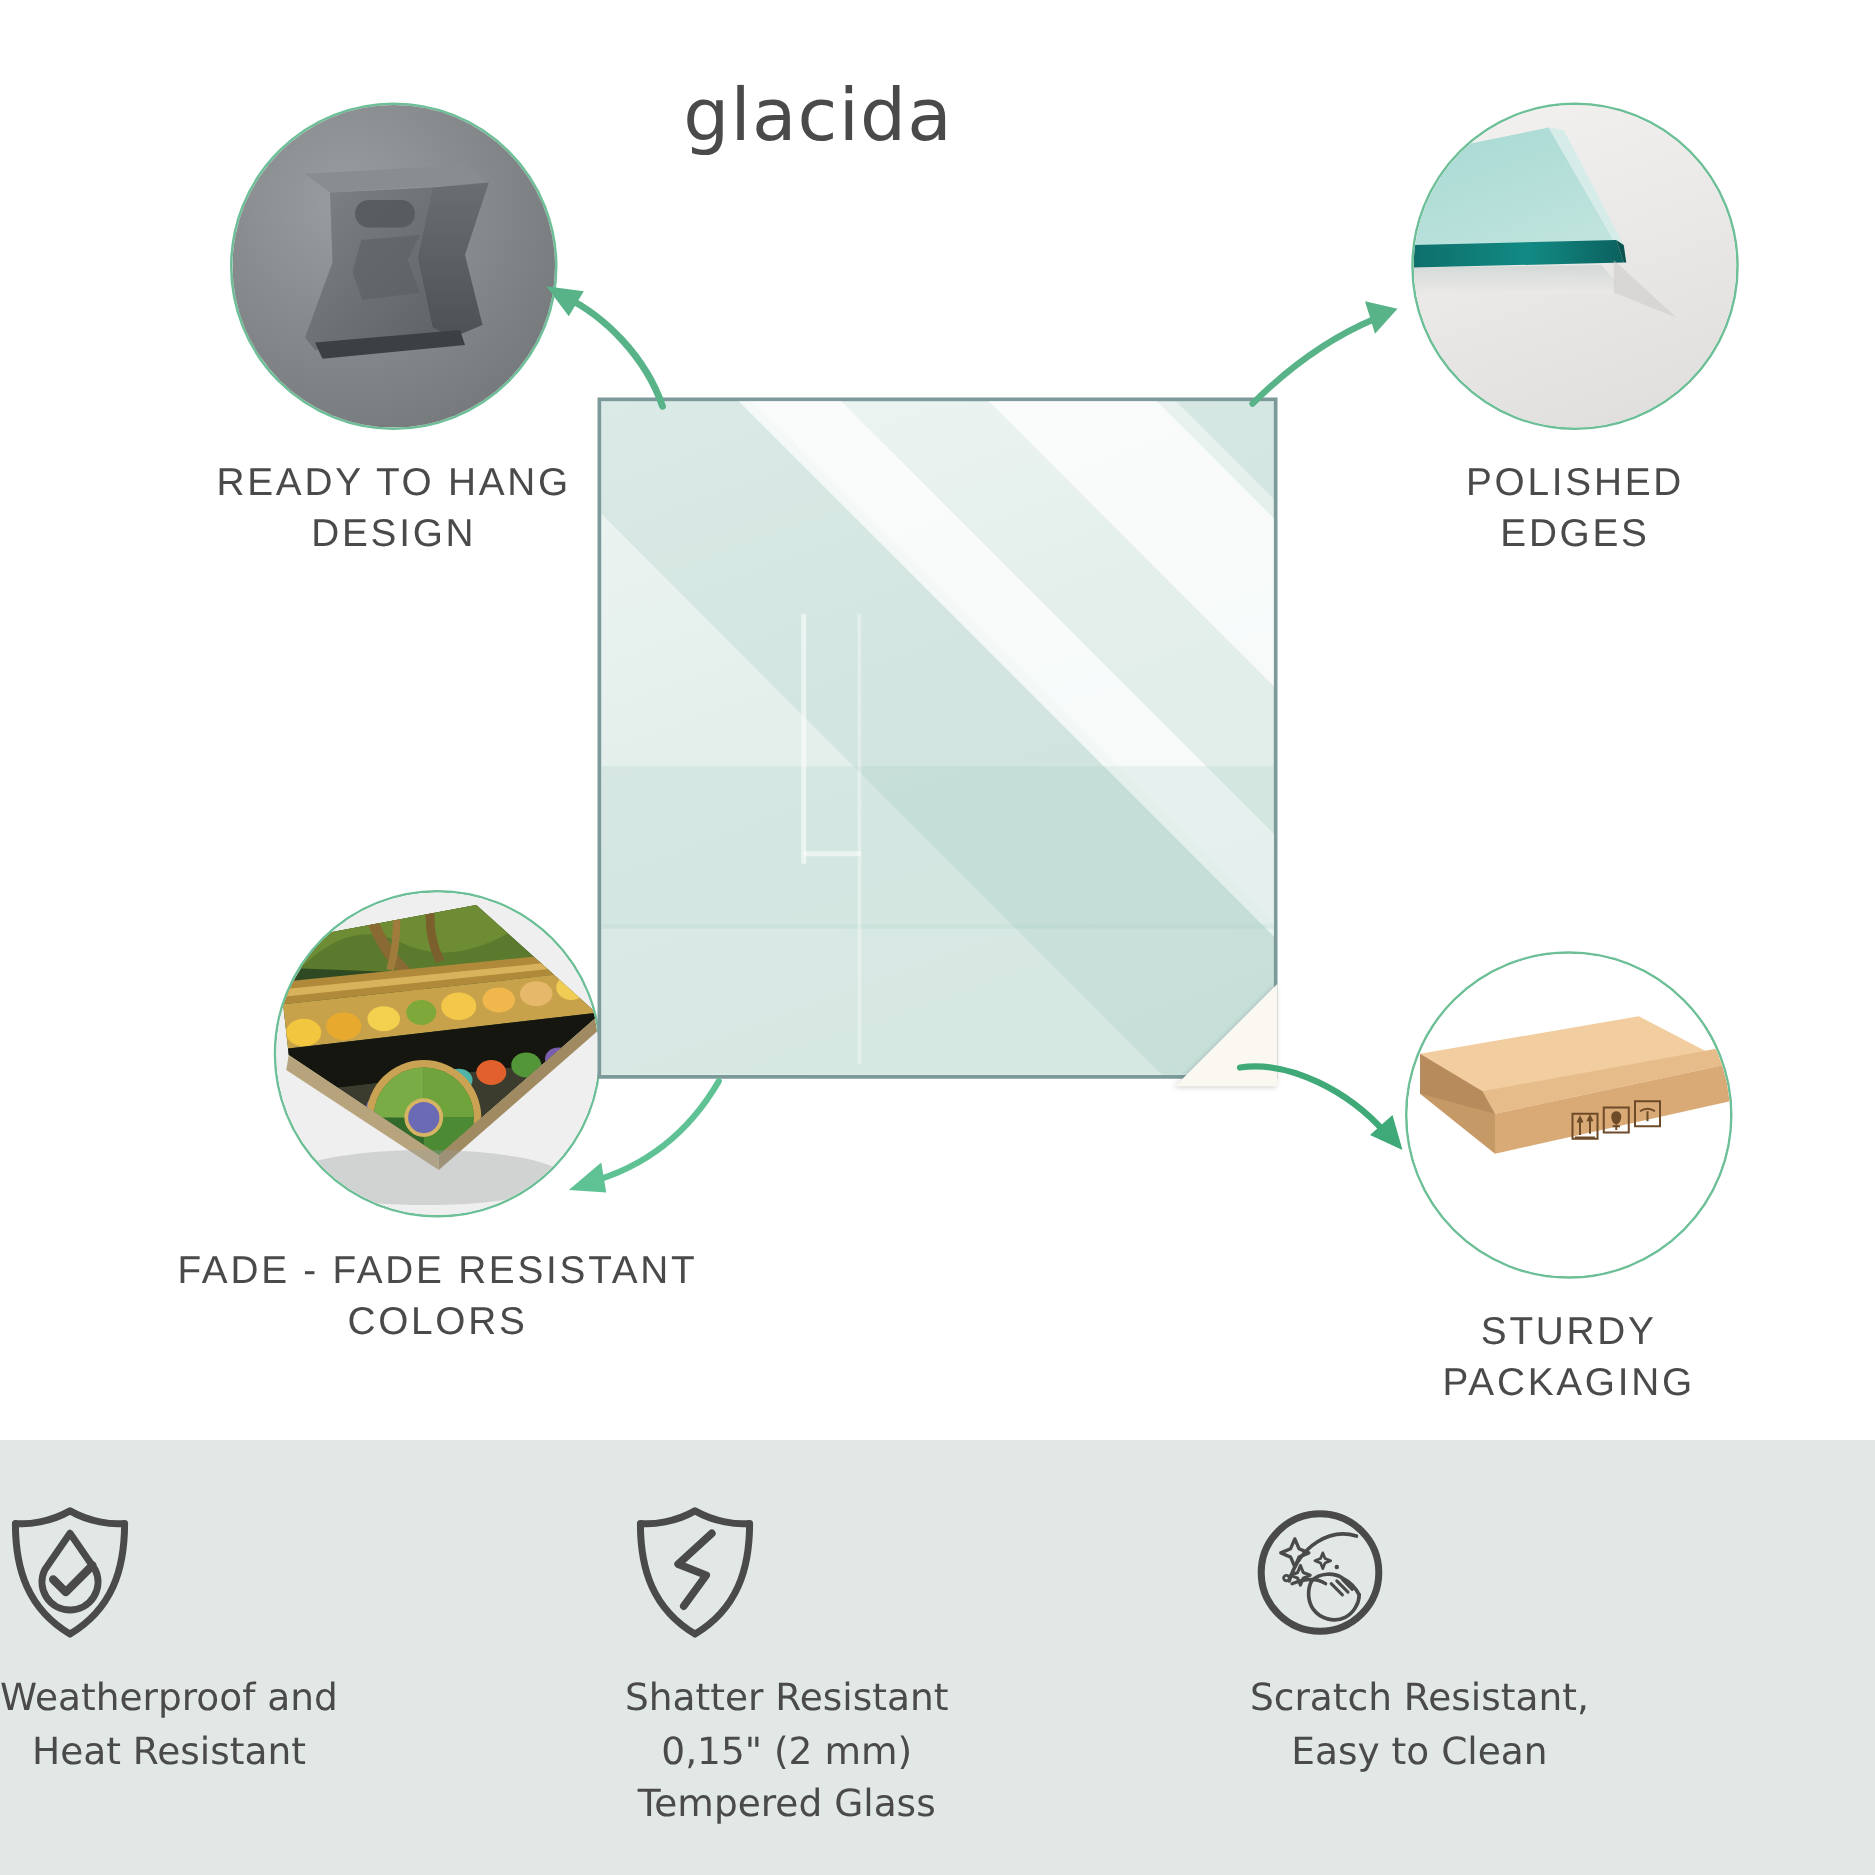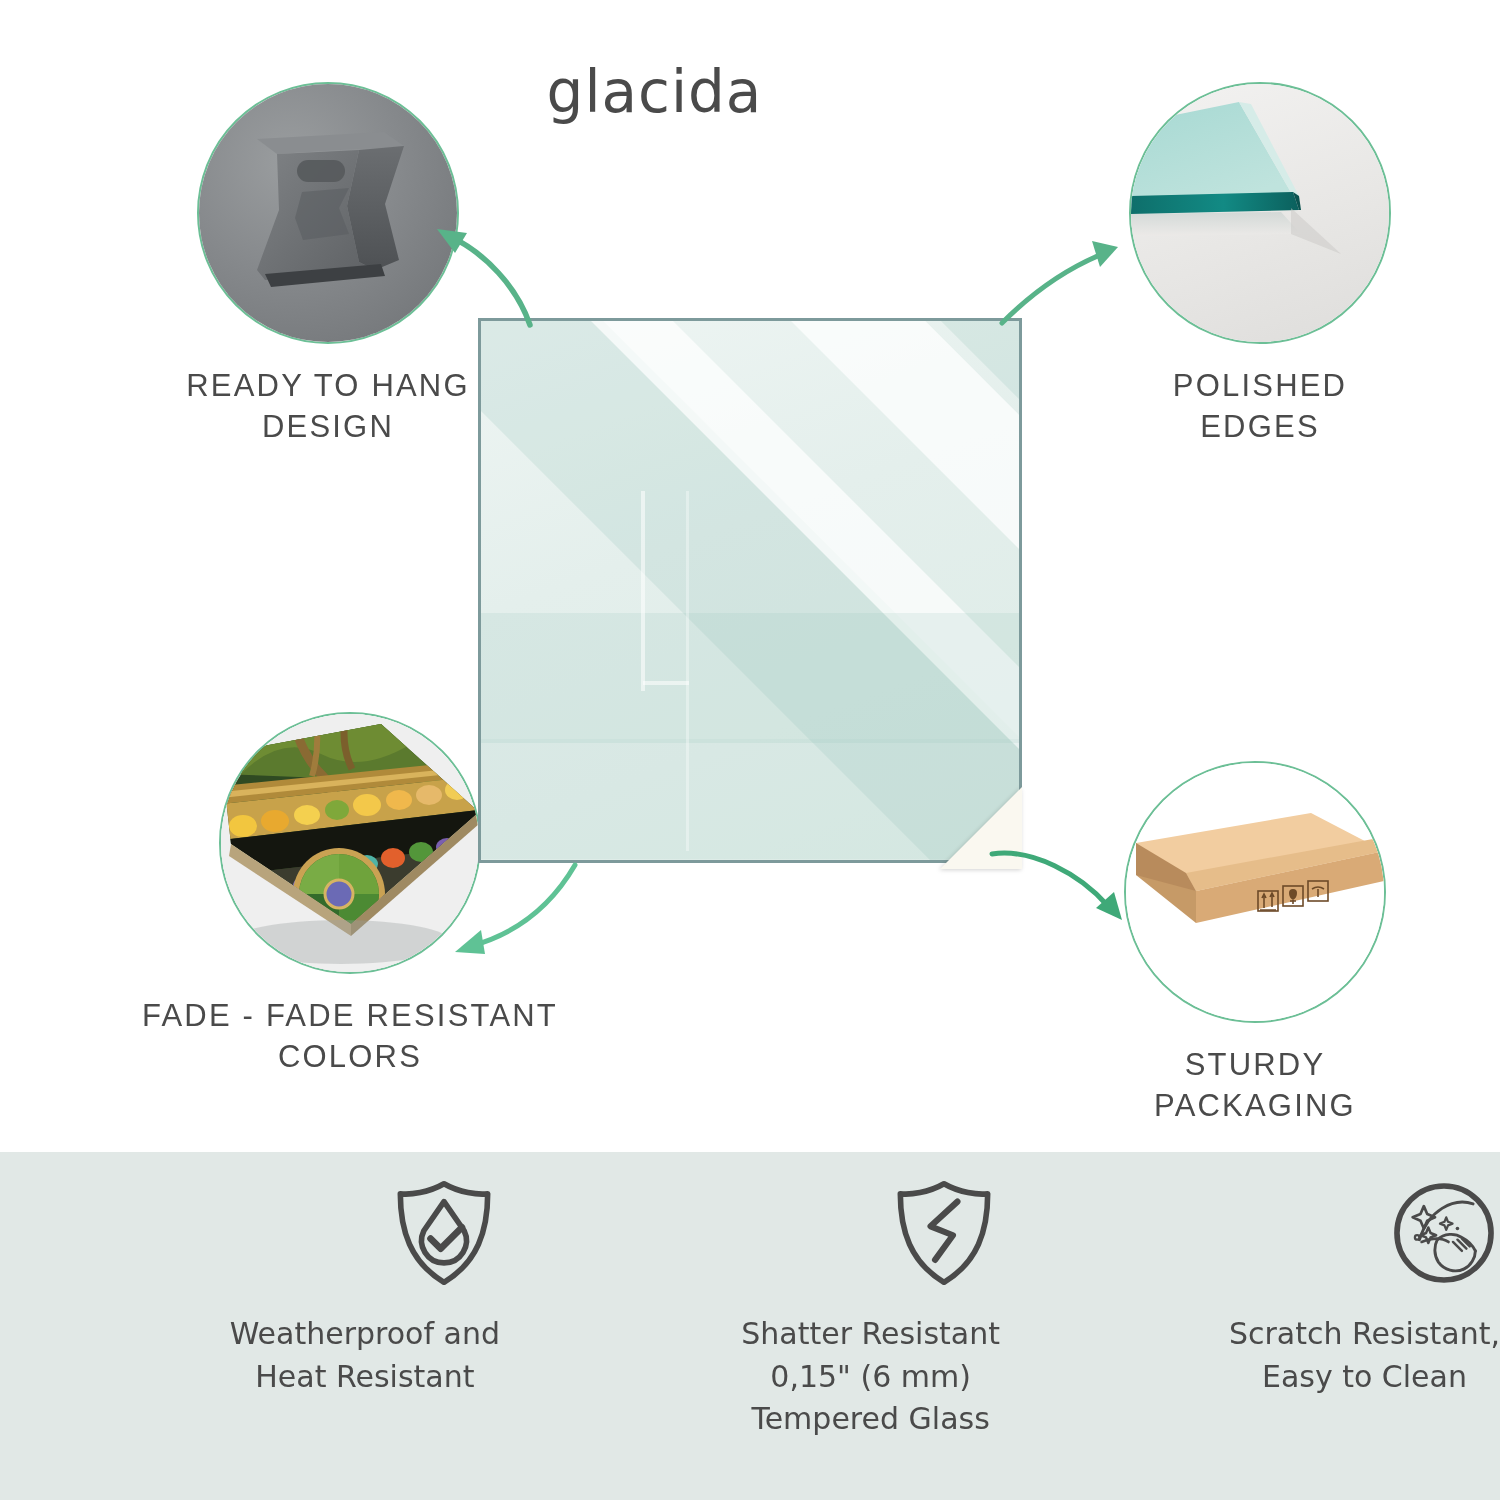--- a/index.html
+++ b/index.html
@@ -51,21 +51,21 @@
     margin-top: 22px;
     font-size: 31px;
     letter-spacing: 2.2px;
     color: #4a4a4a;
     line-height: 1.32;
     white-space: pre-line;
     font-weight: 400;
   }
 
   
-  #f-hang    { left: 103px;  top: 82px;  width: 450px; }
+  #f-hang    { left: 90px;  top: 82px;  width: 450px; }
   #f-edges   { left: 1070px; top: 82px;  width: 380px; }
   #f-colors  { left: 105px;  top: 712px; width: 490px; }
   #f-pack    { left: 1060px; top: 761px; width: 390px; }
 
   
   .art-bracket {
     position: absolute;
     inset: 0;
     background:
       radial-gradient(circle at 35% 30%, #9a9d9f 0%, #86898c 45%, #6e7174 100%);
@@ -142,22 +142,22 @@
     top: 1152px;
     width: 1500px;
     height: 348px;
     background: #e1e8e6;
     display: flex;
   }
   .benefit {
     flex: 1 1 0;
     display: flex;
     flex-direction: column;
-    align-items: flex-end;
-    padding-top: 25px;
+    align-items: flex-start;
+    padding-top: 50px;
   }
   .benefit-icon {
     width: 112px;
     height: 112px;
   }
   .benefit-text {
     margin-top: 24px;
     font-size: 30px;
     color: #4a4a4a;
     text-align: center;
@@ -378,21 +378,21 @@
       <div class="benefit-text">Weatherproof and
 Heat Resistant</div>
     </div>
 
     <div class="benefit">
       <svg class="benefit-icon" viewBox="0 0 100 100">
         <path d="M50,6 C64,14 80,16 89,15 C89,48 80,76 50,94 C20,76 11,48 11,15 C20,16 36,14 50,6 Z" fill="none" stroke="#4a4a4a" stroke-width="5" stroke-linejoin="round"></path>
         <path d="M62,22 L38,44 L58,52 L42,74" fill="none" stroke="#4a4a4a" stroke-width="5.5" stroke-linecap="round" stroke-linejoin="round"></path>
       </svg>
       <div class="benefit-text">Shatter Resistant
-0,15" (6 mm)
+0,15" (2 mm)
 Tempered Glass</div>
     </div>
 
 
     <div class="benefit">
       <svg class="benefit-icon" viewBox="0 0 100 100">
         <circle cx="50" cy="50" r="42" fill="none" stroke="#4a4a4a" stroke-width="5"></circle>
         <path d="M28,56 C36,30 58,18 76,24" fill="none" stroke="#4a4a4a" stroke-width="2.6" stroke-linecap="round"></path>
         <path d="M32,26 l3,7 l7,3 l-7,3 l-3,7 l-3,-7 l-7,-3 l7,-3 Z" fill="none" stroke="#4a4a4a" stroke-width="2.4" stroke-linejoin="round"></path>
         <path d="M36,45 l2,5 l5,2 l-5,2 l-2,5 l-2,-5 l-5,-2 l5,-2 Z" fill="none" stroke="#4a4a4a" stroke-width="2.2" stroke-linejoin="round"></path>

